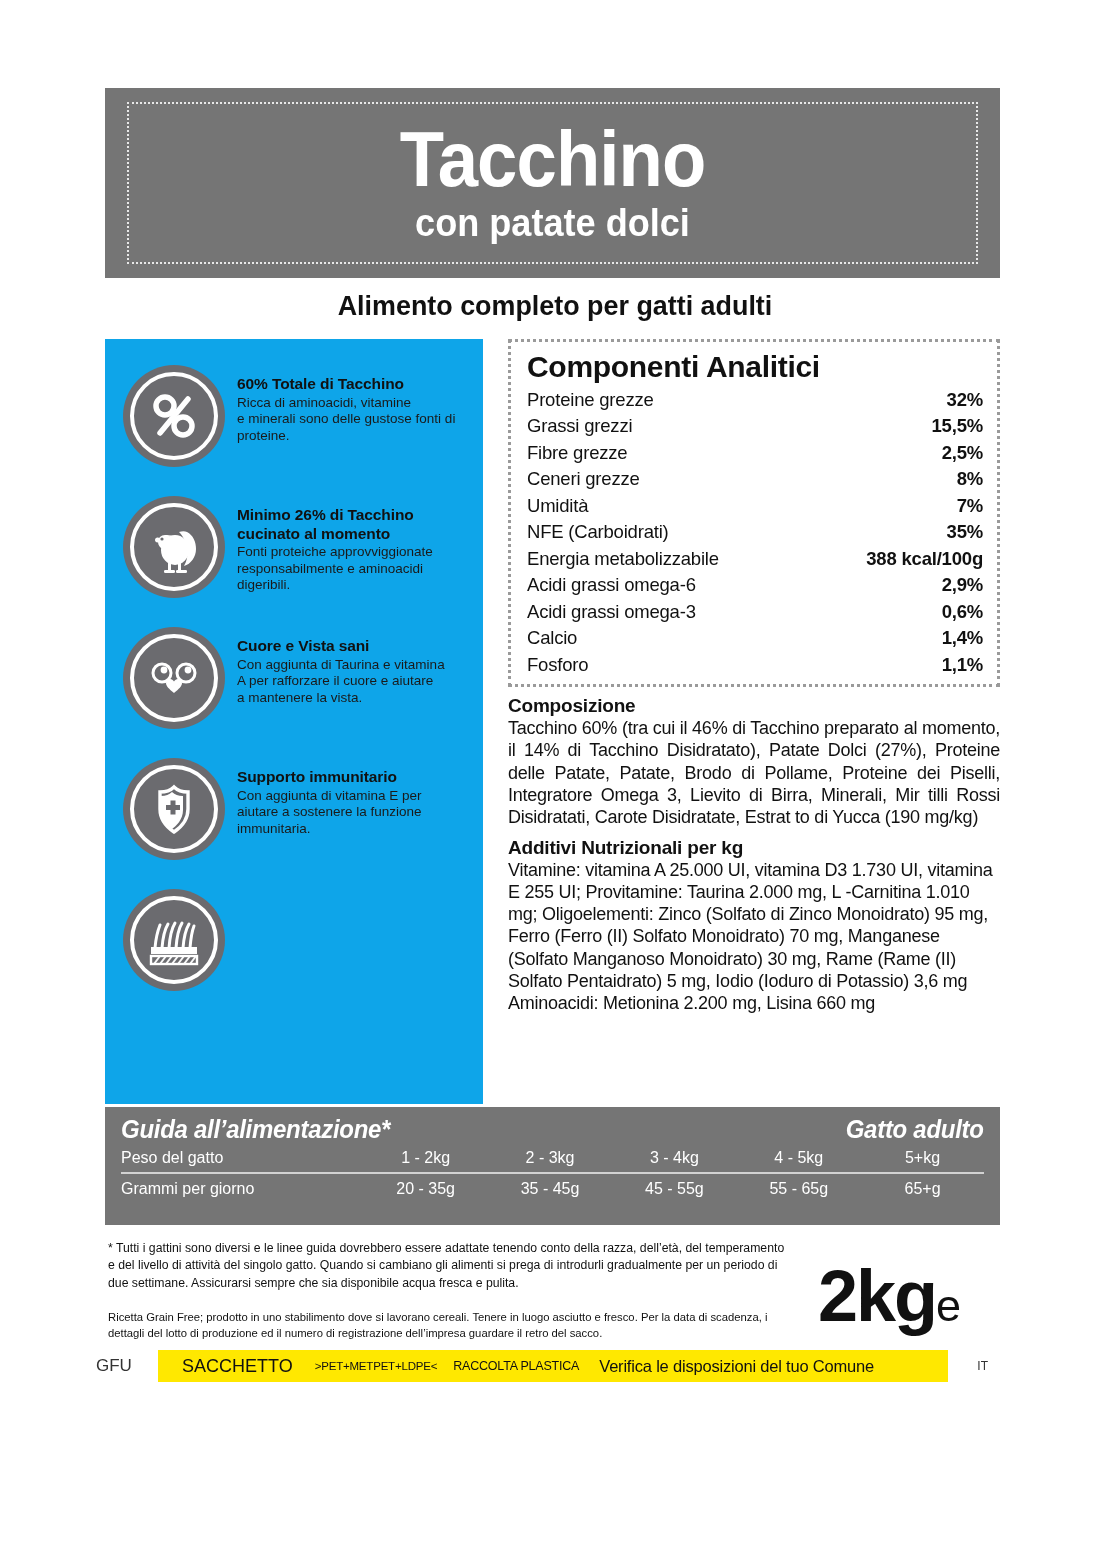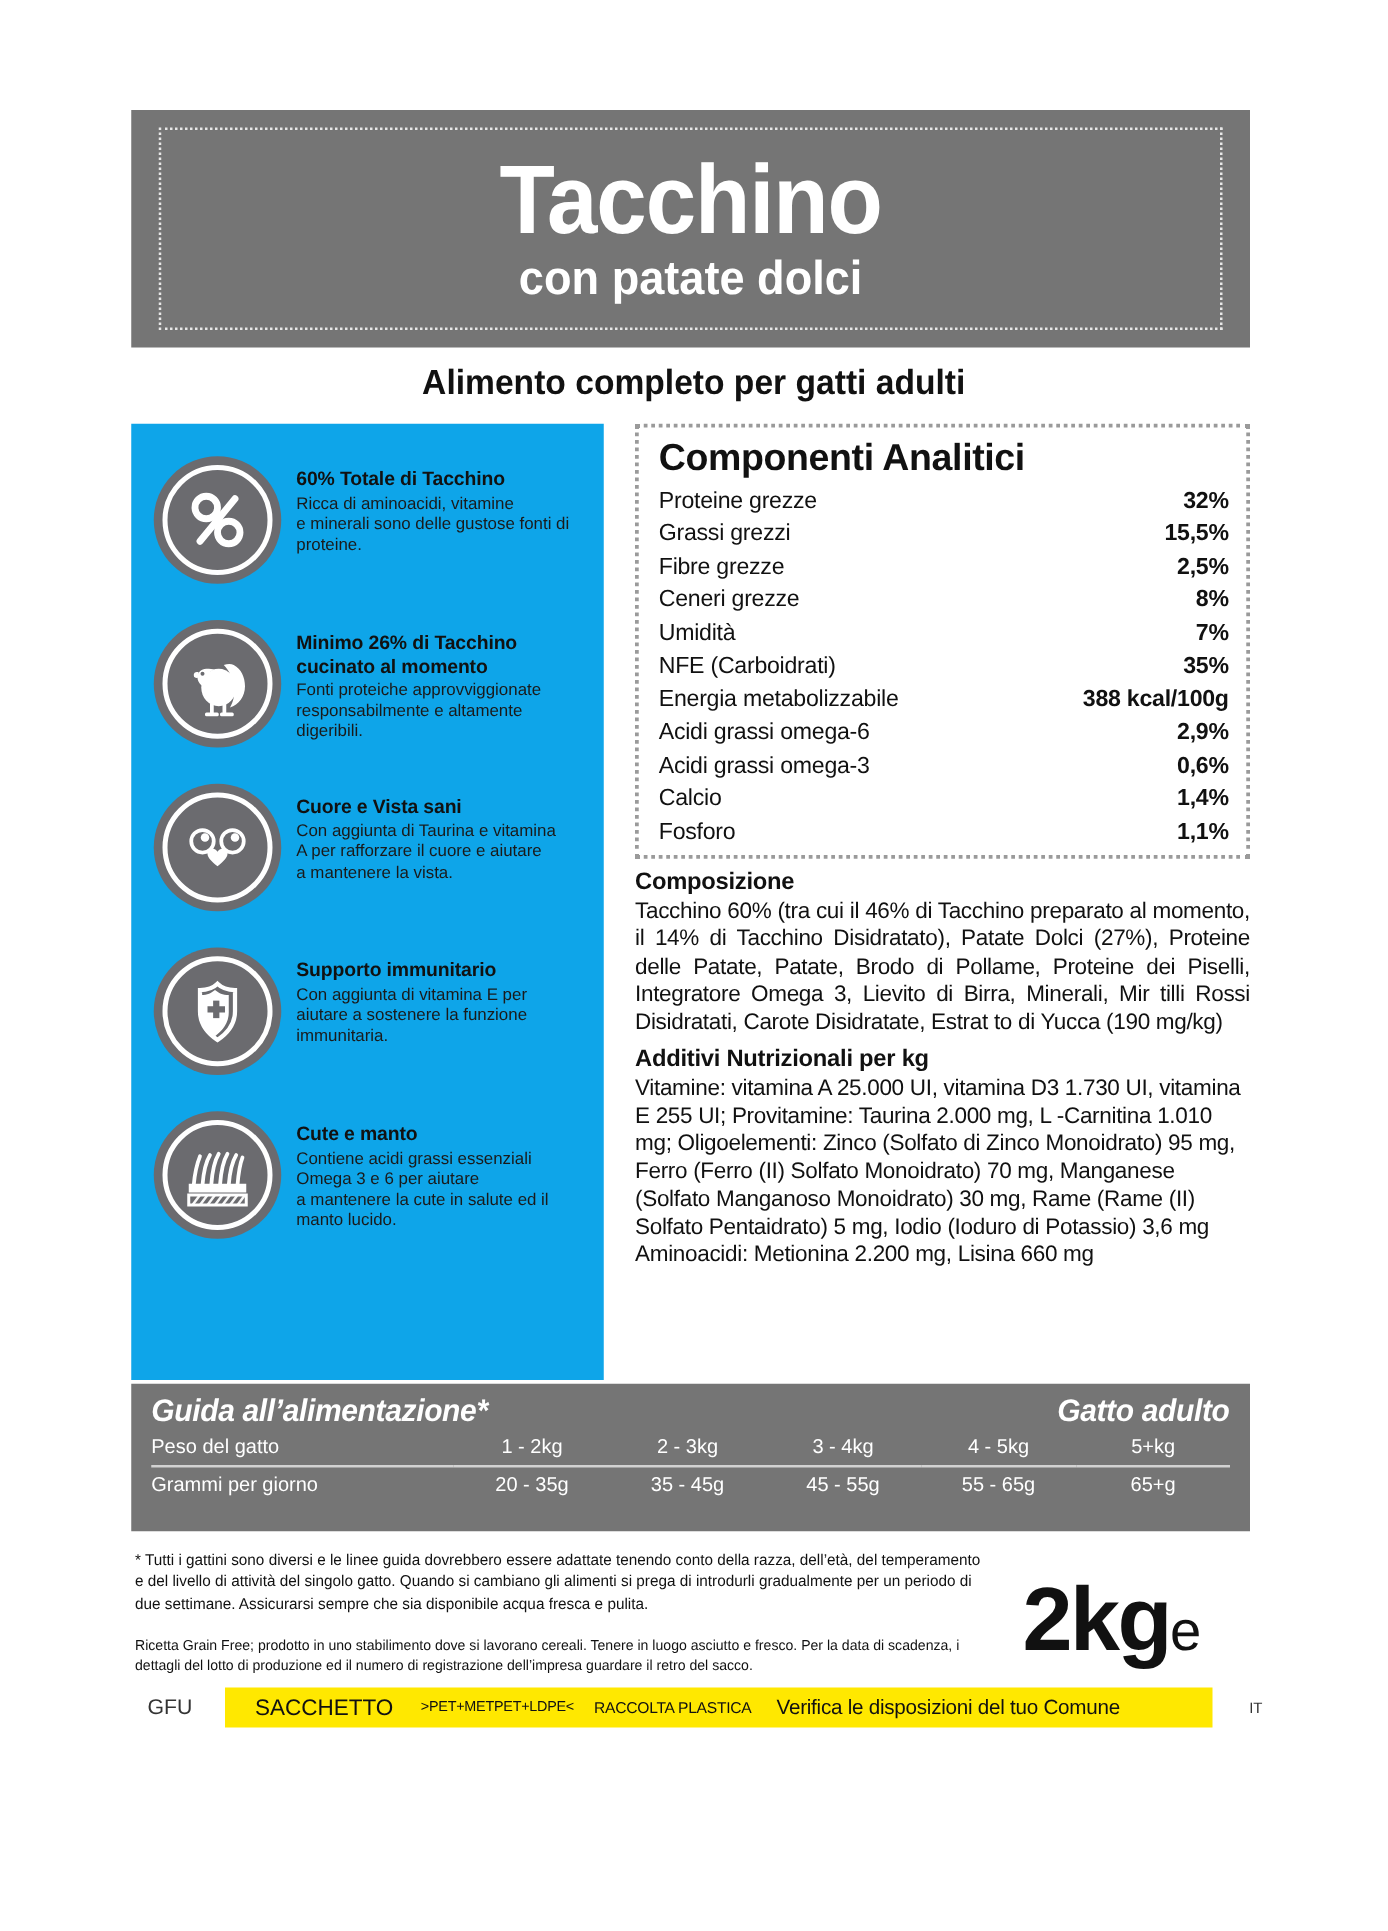--- a/index.html
+++ b/index.html
@@ -196,21 +196,21 @@
     left: 818px; top: 1255px;
     font-size: 0;
     white-space: nowrap;
   }
   .weight .wnum { font-size: 72px; font-weight: bold; letter-spacing: -2px; }
   .weight .we { font-size: 45px; font-weight: normal; letter-spacing: -1px; }
 
   
   .recycle-row {
     position: absolute;
-    left: 118px; top: 1350px;
+    left: 96px; top: 1350px;
     width: 892px; height: 32px;
     display: flex; align-items: center;
   }
   .gfu { font-size: 17px; color: #333; width: 62px; }
   .yellow-bar {
     flex: 1 1 auto;
     background: #ffe800;
     height: 32px;
     display: flex; align-items: center;
     padding: 0 10px;
@@ -272,21 +272,21 @@
               <rect x="21" y="54" width="11" height="3" rx="1.2"></rect>
               <rect x="33" y="54" width="11" height="3" rx="1.2"></rect>
             </g>
           </svg>
         </div>
       </div>
       <div class="feature-text">
         <div class="feature-title">Minimo 26% di Tacchino
 cucinato al momento</div>
         <div class="feature-desc">Fonti proteiche approvviggionate
-responsabilmente e altamente
+responsabilmente e aminoacidi
 digeribili.</div>
       </div>
     </div>
 
     <div class="feature">
       <div class="feature-icon">
         <div class="icon-circle">
           <svg width="64" height="58" viewBox="0 0 64 58" aria-hidden="true">
             <circle cx="20" cy="24" r="9" fill="none" stroke="#fff" stroke-width="3"></circle>
             <circle cx="44" cy="24" r="9" fill="none" stroke="#fff" stroke-width="3"></circle>
@@ -342,27 +342,20 @@
               <line x1="19" y1="54" x2="25" y2="46"></line>
               <line x1="25" y1="54" x2="31" y2="46"></line>
               <line x1="31" y1="54" x2="37" y2="46"></line>
               <line x1="37" y1="54" x2="43" y2="46"></line>
               <line x1="43" y1="54" x2="49" y2="46"></line>
               <line x1="49" y1="54" x2="55" y2="46"></line>
             </g>
           </svg>
         </div>
       </div>
-      <div class="feature-text">
-        <div class="feature-title">Cute e manto</div>
-        <div class="feature-desc">Contiene acidi grassi essenziali
-Omega 3 e 6 per aiutare
-a mantenere la cute in salute ed il
-manto lucido.</div>
-      </div>
     </div>
   </div>
 
   <div class="right-col">
 
     <div class="analytics-box">
       <div class="analytics-title">Componenti Analitici</div>
 
       <div class="analytics-row">
         <span class="lbl">Proteine grezze</span>

